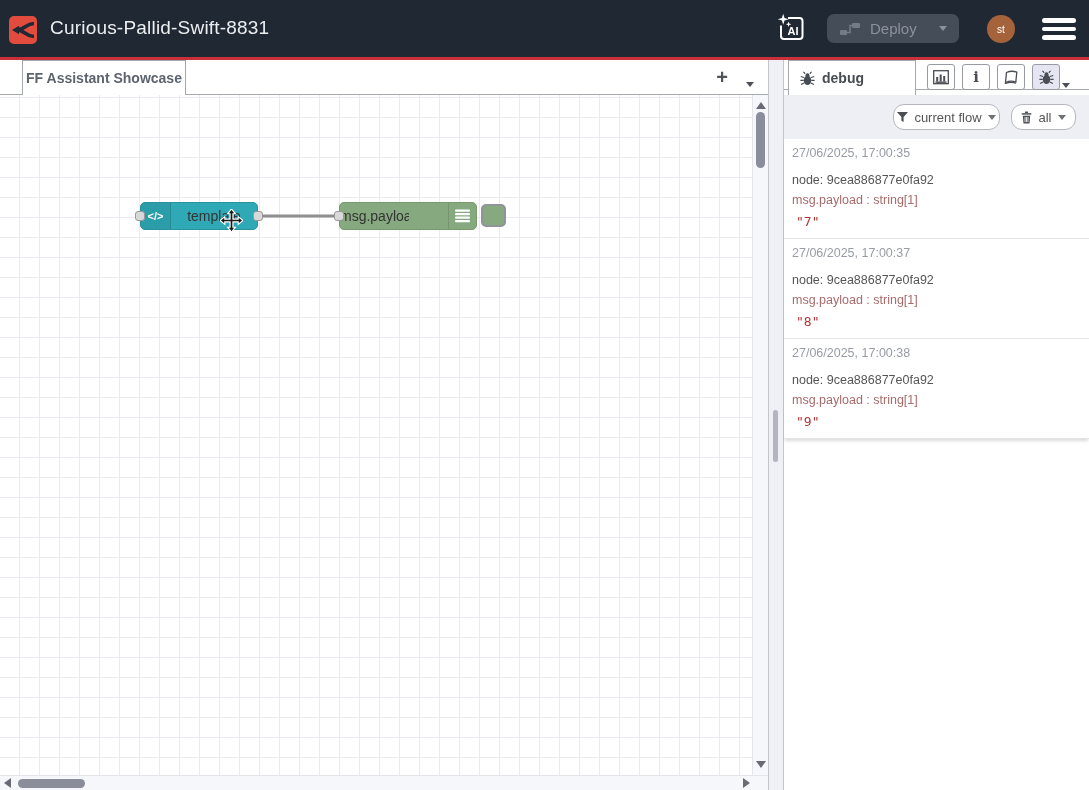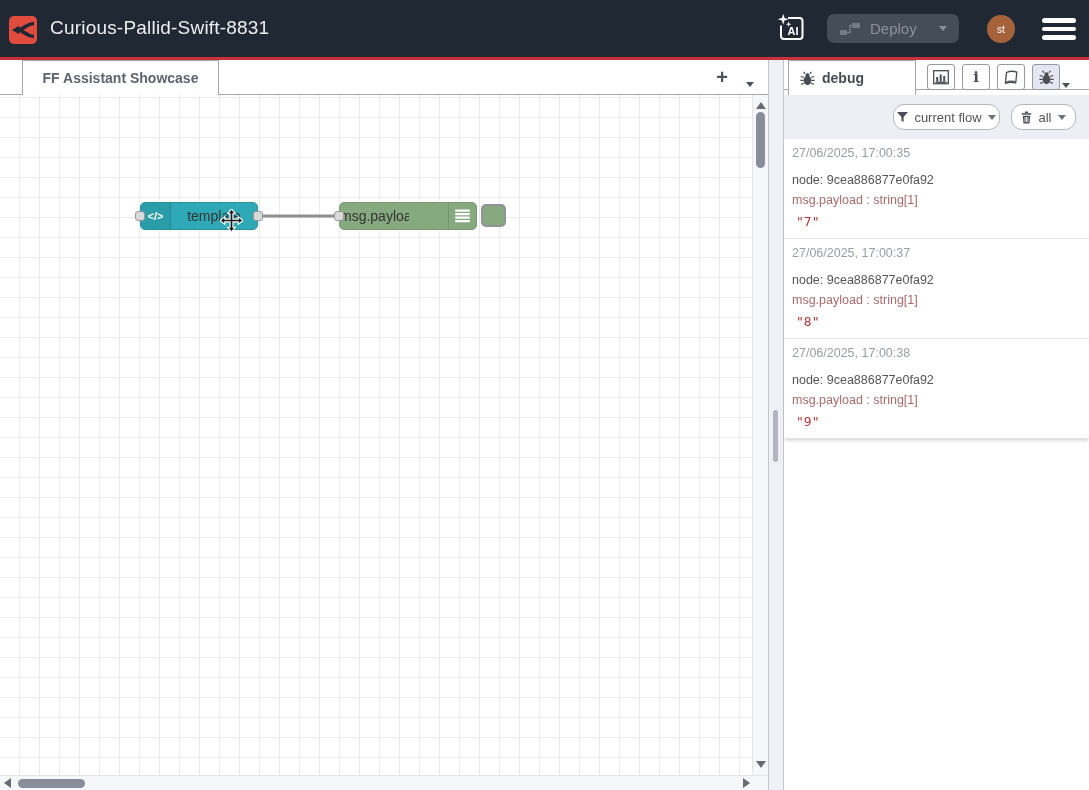--- a/index.html
+++ b/index.html
@@ -30,21 +30,21 @@
   }
   .hamburger { position:absolute; left:1042px; top:18px; width:34px; height:22px; cursor:pointer; }
   .hamburger .bar { width:34px; height:4.5px; background:#fff; border-radius:2.5px; margin-bottom:4px; }
 
   .caret { width:0; height:0; border-left:4px solid transparent; border-right:4px solid transparent; border-top:5px solid #4d5157; display:inline-block; }
   .caret.light { border-top-color:#8b919b; }
 
   
   .ws-tabbar { position:absolute; left:0; top:60px; width:768px; height:35px; background:#fff; border-bottom:1px solid #a6a8af; }
   .ws-tab {
-    position:absolute; left:22px; top:0; width:197px; height:35px; background:#fff;
+    position:absolute; left:22px; top:0; width:164px; height:35px; background:#fff;
     border:1px solid #a6a8af; border-bottom:none; display:flex; align-items:center; justify-content:center;
     font-weight:bold; font-size:14px; color:#5d646e; z-index:2; cursor:pointer;
   }
   .ws-add { position:absolute; left:708px; top:3px; width:28px; height:28px; text-align:center; font-size:20px; font-weight:bold; color:#4f535a; line-height:28px; cursor:pointer; }
   .ws-caret { position:absolute; left:746px; top:14px; cursor:pointer; }
 
   
   .canvas {
     position:absolute; left:0; top:95px; width:768px; height:680px; background:#fff;
     background-image:

